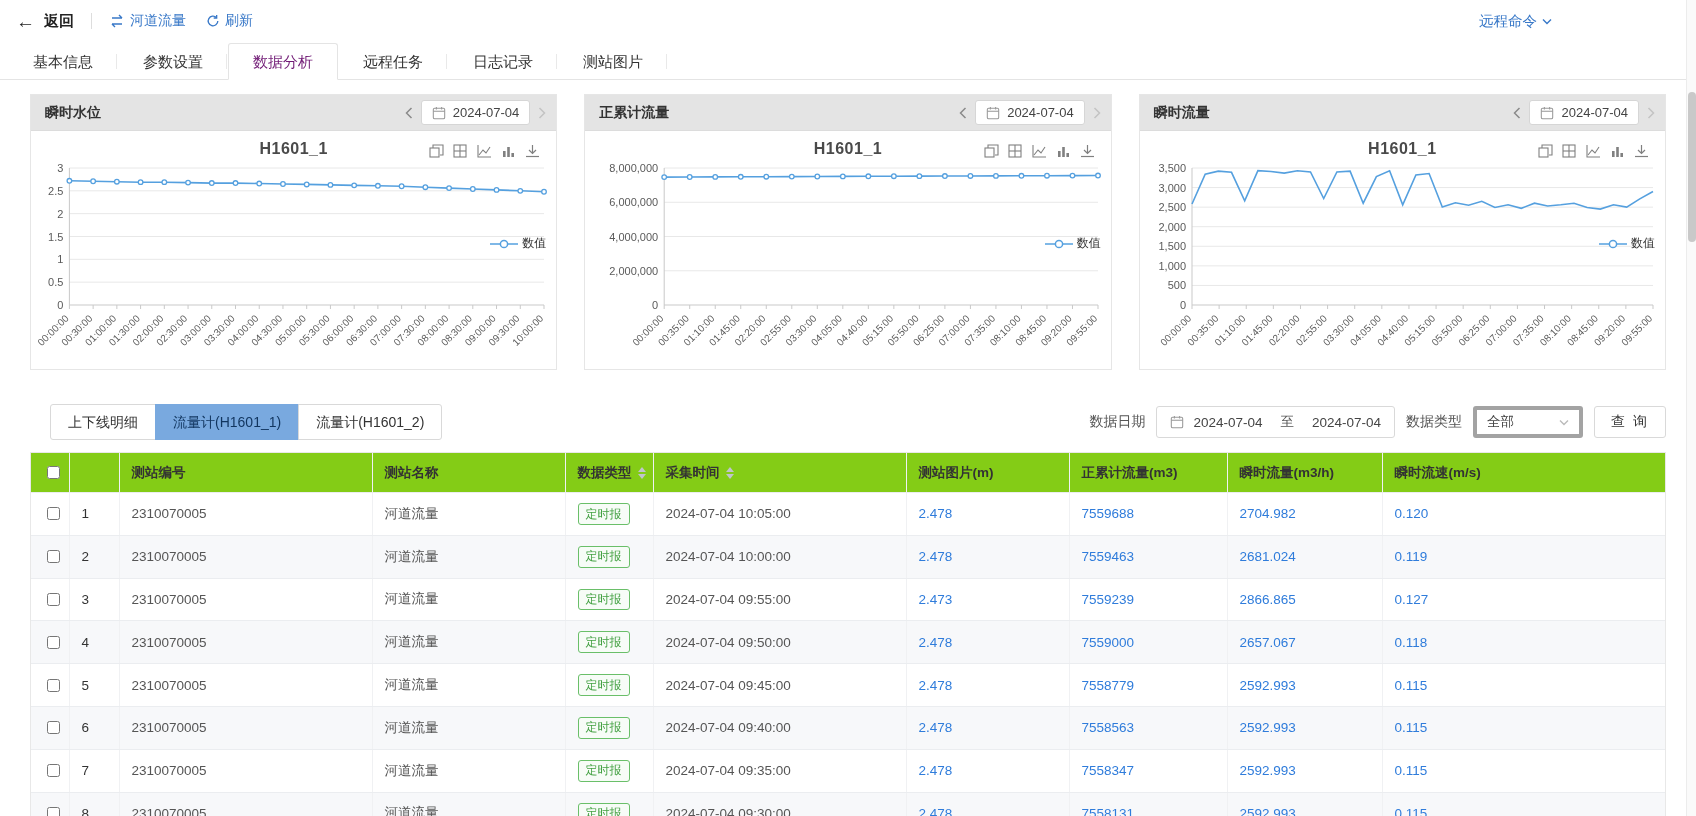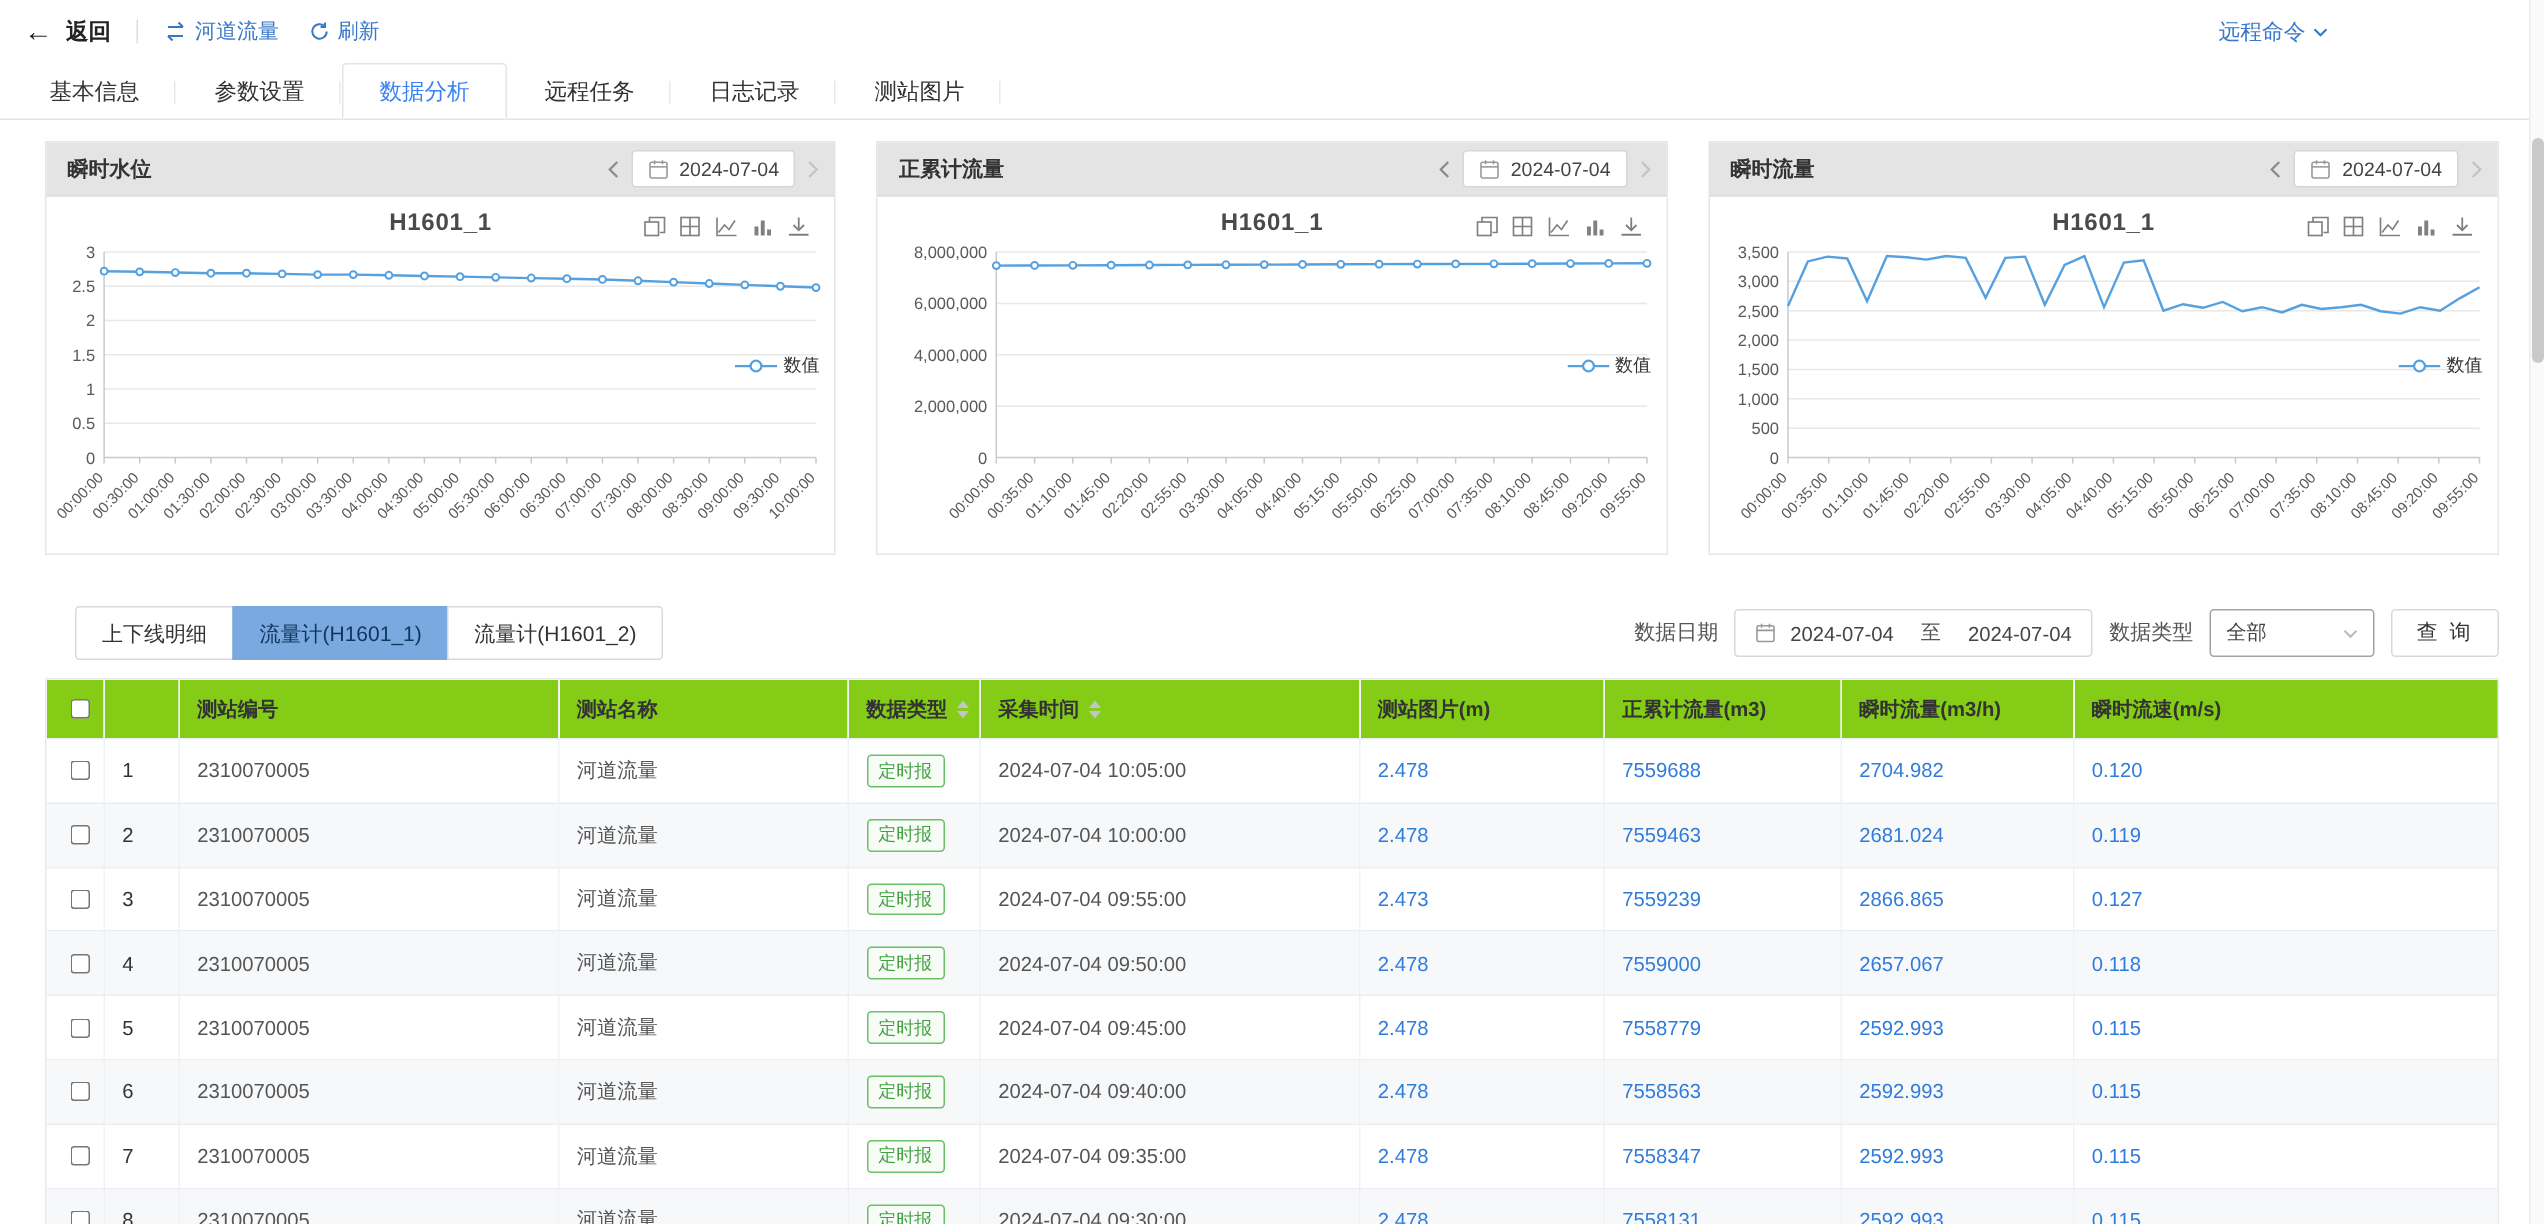--- a/index.html
+++ b/index.html
@@ -11,24 +11,24 @@
   }
   
   .topbar { height:42px; display:flex; align-items:center; padding:0 16px; gap:8px; background:#fff; }
   .back { display:flex; align-items:center; gap:9px; cursor:pointer; font-size:15px; color:#222; font-weight:600; }
   .back-arrow { font-size:19px; line-height:1; color:#222; }
   .vdiv { width:1px; height:16px; background:#ddd; margin:0 9px; }
   .blue-link { display:flex; align-items:center; gap:5px; color:#3878C8; font-size:14px; cursor:pointer; }
   .spacer { flex:1; }
   .remote { margin-right:128px; font-size:14.5px; }
   
-  .tabbar { display:flex; align-items:flex-start; height:38px; border-bottom:1px solid #e4e4e4; padding:0 8px; background:#fff; }
+  .tabbar { display:flex; align-items:center; height:38px; border-bottom:1px solid #e4e4e4; padding:0 8px; background:#fff; }
   .tab { padding:0 24px; line-height:37px; height:37px; font-size:15px; color:#333; cursor:pointer; position:relative; border:1px solid transparent; }
   .tab:not(.active)::after { content:""; position:absolute; right:0; top:11px; height:15px; width:1px; background:#e9e9e9; }
-  .tab.active { background:#fff; border:1px solid #e4e4e4; border-bottom:1px solid #fff; border-radius:3px 3px 0 0; margin-bottom:-1px; color:#3b82f6; }
+  .tab.active { background:#fff; border:1px solid #e4e4e4; border-bottom:1px solid #fff; border-radius:3px 3px 0 0; margin-bottom:-1px; color:#701a75;font-family:Liberation Serif, serif; }
   
   .charts-row { display:flex; gap:27px; margin:14px 30px 0; }
   .panel { flex:1; min-width:0; border:1px solid #e6e6e6; background:#fff; }
   .panel-header { height:36px; background:#E4E4E4; display:flex; align-items:center; padding:0 10px 0 14px; border-bottom:1px solid #dcdcdc; }
   .panel-title { font-weight:bold; font-size:14px; color:#333; flex:1; }
   .date-nav { display:flex; align-items:center; gap:8px; }
   .chev { display:flex; align-items:center; color:#8a8a8a; cursor:pointer; }
   .chev.disabled { color:#c3c3c3; }
   .date-box { height:25px; background:#fff; border:1px solid #d6d6d6; border-radius:3px; display:flex; align-items:center; gap:7px; padding:0 10px; font-size:13px; color:#444; cursor:pointer; }
   .panel-body { position:relative; padding:2px 6px 4px; }
@@ -42,21 +42,21 @@
   .table-toolbar { display:flex; align-items:center; }
   .seg-tabs { display:flex;padding-left:20px; }
   .seg { padding:0 17px; line-height:34px; border:1px solid #d9d9d9; background:#fff; font-size:14px; color:#333; cursor:pointer; margin-left:-1px; }
   .seg:first-child { margin-left:0; border-radius:3px 0 0 3px; }
   .seg:last-child { border-radius:0 3px 3px 0; }
   .seg.active { background:#79A9DF; border-color:#79A9DF; color:#11355f; }
   .filters { margin-left:auto; display:flex; align-items:center; gap:11px; }
   .flabel { font-size:14px; color:#555; }
   .range-box { height:32px; border:1px solid #d9d9d9; border-radius:3px; background:#fff; display:flex; align-items:center; gap:9px; padding:0 13px; font-size:13.5px; color:#444; cursor:pointer; }
   .range-box .sep { color:#555; padding:0 9px; }
-  .select-box { height:32px; width:110px; border:1px solid #a3a3a3; border-radius:3px; background:#fff; display:flex; align-items:center; justify-content:space-between; padding:0 10px; font-size:13.5px; color:#444; cursor:pointer; }
+  .select-box { height:32px; width:110px; border:4px solid #a3a3a3; border-radius:3px; background:#fff; display:flex; align-items:center; justify-content:space-between; padding:0 10px; font-size:13.5px; color:#444; cursor:pointer; }
   .query-btn { height:32px; padding:0 16px; border:1px solid #d9d9d9; border-radius:3px; background:#fff; font-size:14px; color:#333; cursor:pointer; font-family:inherit; letter-spacing:2px; }
   .table-wrap { margin-top:12px; border:1px solid #e8e8e8; border-bottom:none; }
   table { width:100%; border-collapse:collapse; table-layout:fixed; }
   th,td { border-bottom:1px solid #ebedf0; border-right:1px solid #f0f1f3; padding:10px 12px; text-align:left; font-size:13.5px; white-space:nowrap; overflow:hidden; }
   th:last-child, td:last-child { border-right:none; }
   thead th { background:#84cc16; font-weight:bold; color:#333; }
   tbody tr:nth-child(even) { background:#f7f8fa; }
   td { color:#555; }
   .col-check { width:38px; }
   .col-index { width:50px; color:#333; }

